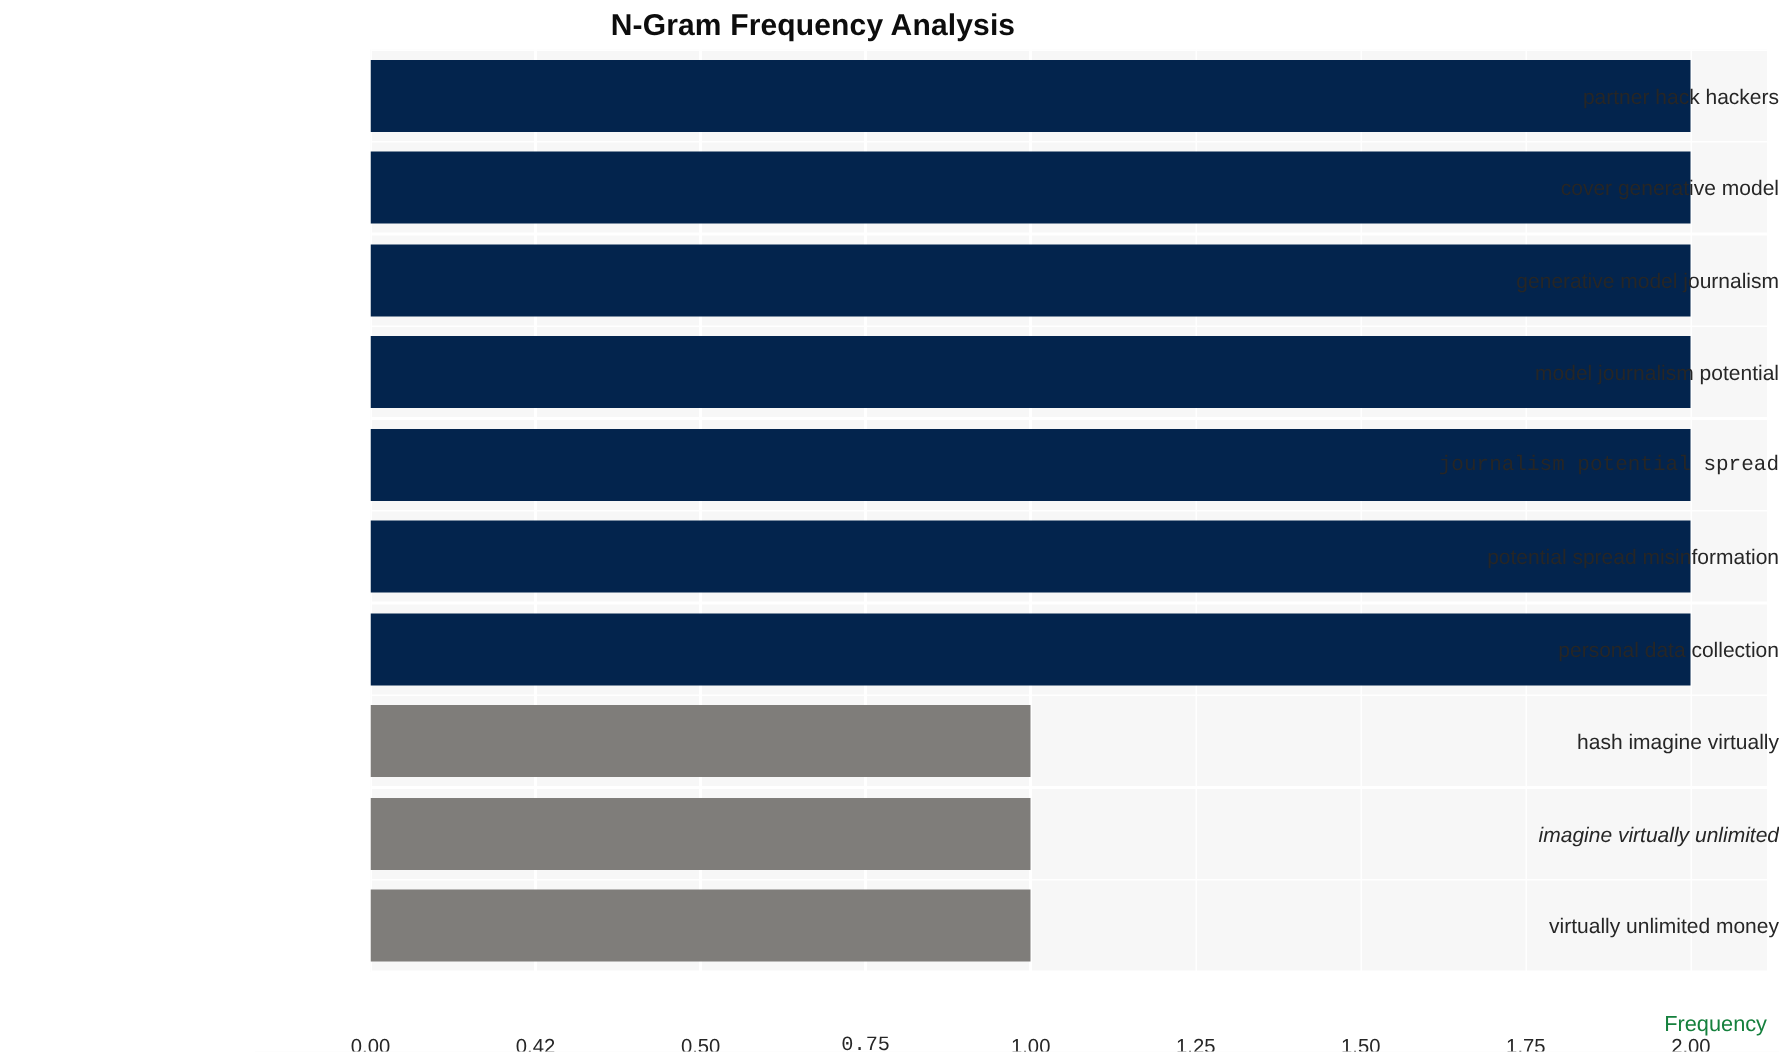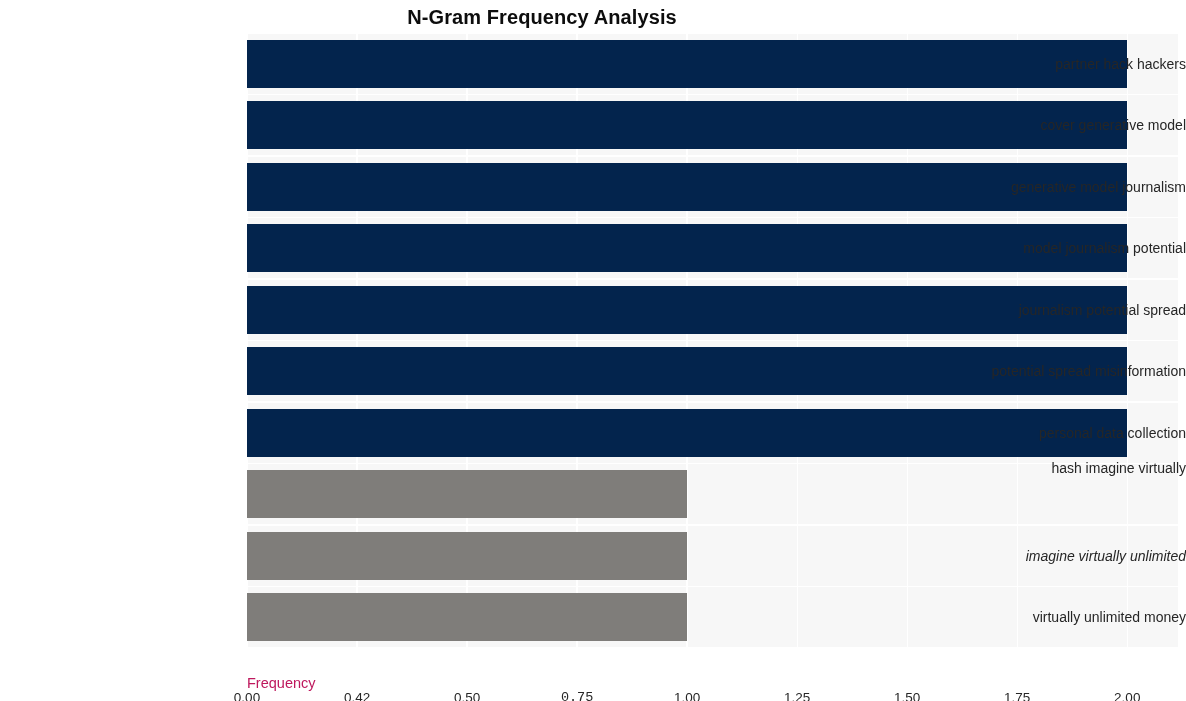--- a/index.html
+++ b/index.html
@@ -94,23 +94,23 @@
     line-height: 16px;
     margin-top: 38px;
   }
 
   
   #xlabel {
     position: absolute;
     left: 247px;
     top: 674px;
     width: 931px;
-    text-align: left;
+    text-align: right;
     font-size: 14.5px;
-    color: #be185d;
+    color: #15803d;
     line-height: 18px;
   }
 </style>
 </head>
 <body>
 
 <div id="figure">
 
   <div id="chart-title">N-Gram Frequency Analysis</div>
 
@@ -151,24 +151,24 @@
         <div class="bar" title="imagine virtually unlimited: 1" style="width: 440.127px; top: 498.75px; background: rgb(127, 125, 122);"></div>
         <div class="bar" title="virtually unlimited money: 1" style="width: 440.127px; top: 560.25px; background: rgb(127, 125, 122);"></div>
       </div>
   </div>
 
   <div id="yticks">
       <div class="ytick" style="top: 55.75px;">partner hack hackers</div>
       <div class="ytick" style="top: 117.25px;">cover generative model</div>
       <div class="ytick" style="top: 178.75px;">generative model journalism</div>
       <div class="ytick" style="top: 240.25px;">model journalism potential</div>
-      <div class="ytick" style="top: 301.75px;">journalism potential spread</div>
+      <div class="ytick" style="top: 301.75px; font-family: Liberation Mono, monospace;">journalism potential spread</div>
       <div class="ytick" style="top: 363.25px;">potential spread misinformation</div>
       <div class="ytick" style="top: 424.75px;">personal data collection</div>
-      <div class="ytick" style="top: 460px;">hash imagine virtually</div>
+      <div class="ytick" style="top: 486px;">hash imagine virtually</div>
       <div class="ytick" style="top: 547.75px; font-style: italic;">imagine virtually unlimited</div>
       <div class="ytick" style="top: 609.25px;">virtually unlimited money</div>
     </div>
   <div id="xticks">
       <div class="xtick" style="left: 202px;">0.00</div>
       <div class="xtick" style="left: 312.032px;">0.42</div>
       <div class="xtick" style="left: 422.063px;">0.50</div>
       <div class="xtick" style="left: 532.095px; font-family: Liberation Mono, monospace;">0.75</div>
       <div class="xtick" style="left: 642.127px;">1.00</div>
       <div class="xtick" style="left: 752.158px;">1.25</div>

